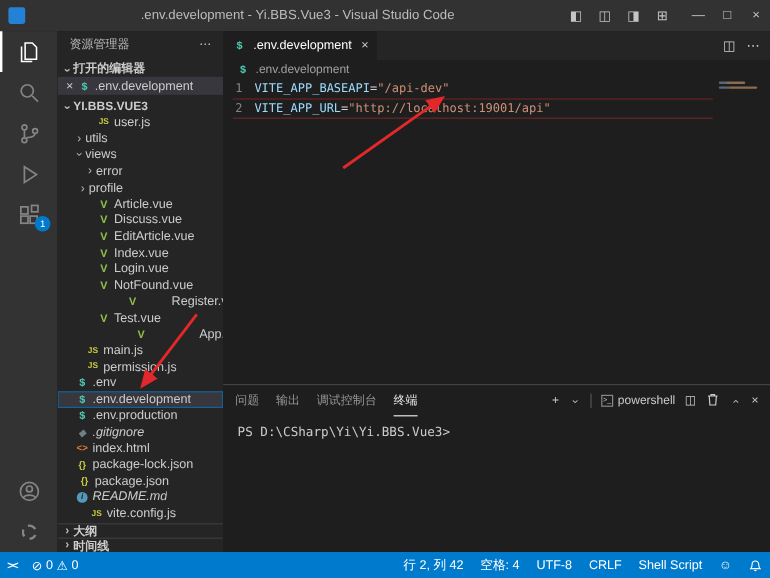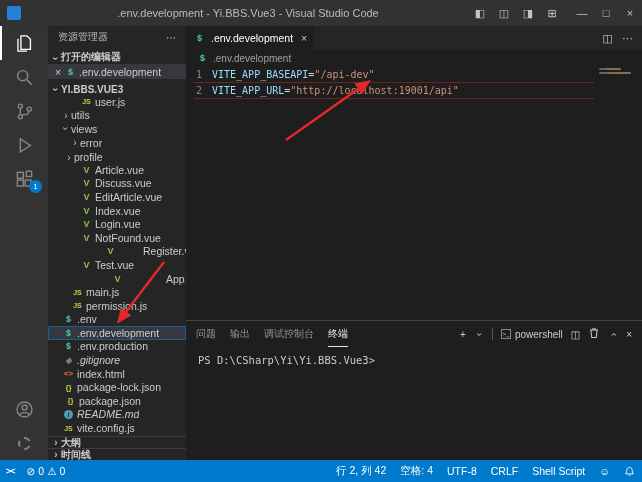--- a/index.html
+++ b/index.html
@@ -293,21 +293,21 @@
           <div class="tree-row" style="padding-left: 6px;">
             <span class="chev none"></span>
             <span class="fi fi-json"></span>
             <span class="lbl">package.json</span>
           </div>
           <div class="tree-row" style="padding-left: 4px; font-style: italic;">
             <span class="chev none"></span>
             <span class="fi fi-info"></span>
             <span class="lbl">README.md</span>
           </div>
-          <div class="tree-row" style="padding-left: 4px;">
+          <div class="tree-row" style="padding-left: 16px;">
             <span class="chev none"></span>
             <span class="fi fi-js"></span>
             <span class="lbl">vite.config.js</span>
           </div>
         </div>
       <div class="sb-footer-h">
         <span class="chev col"></span>
         <span>大纲</span>
       </div>
       <div class="sb-footer-h">

